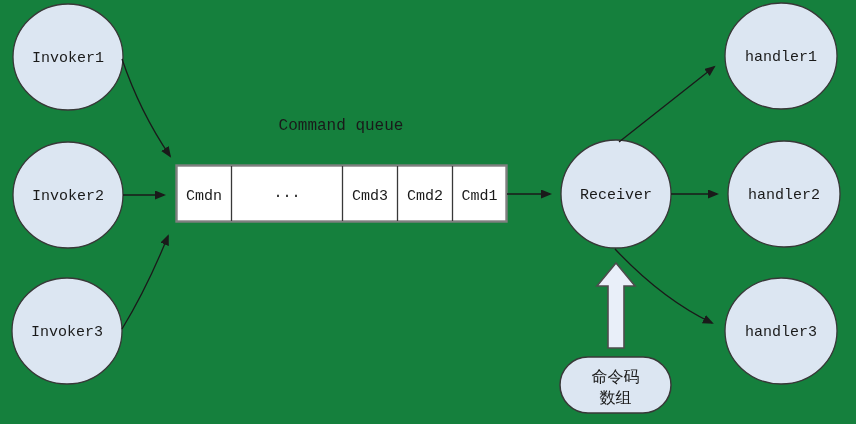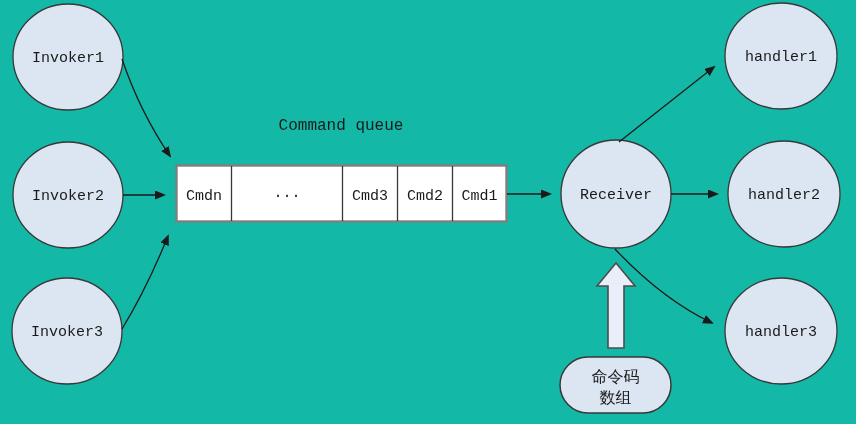--- a/index.html
+++ b/index.html
@@ -4,21 +4,21 @@
 <style>
   html, body {
     margin: 0;
     padding: 0;
     background: #ffffff;
   }
   .canvas {
     position: relative;
     width: 856px;
     height: 424px;
-    background: #14b8a6;
+    background: #15803d;
     overflow: hidden;
     font-family: "Liberation Mono", "DejaVu Sans Mono", monospace;
   }
   svg { display: block; }
   .node-ellipse {
     fill: #dce6f2;
     stroke: #383838;
     stroke-width: 1.3;
   }
   .node-label {

